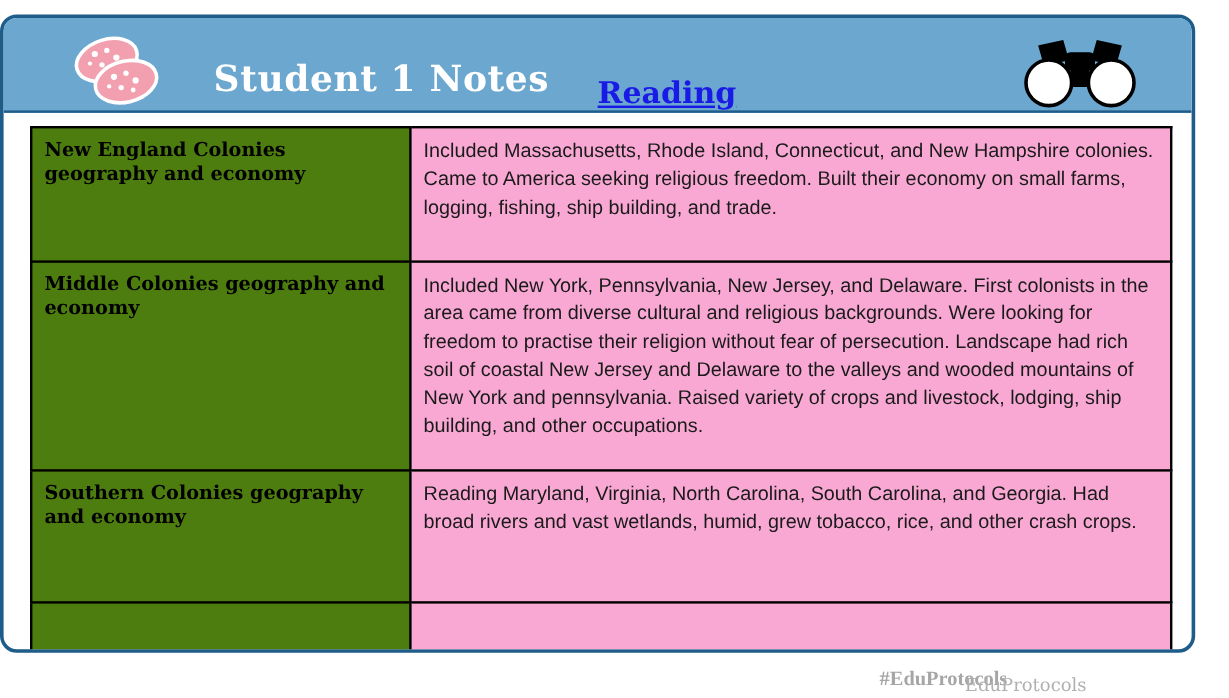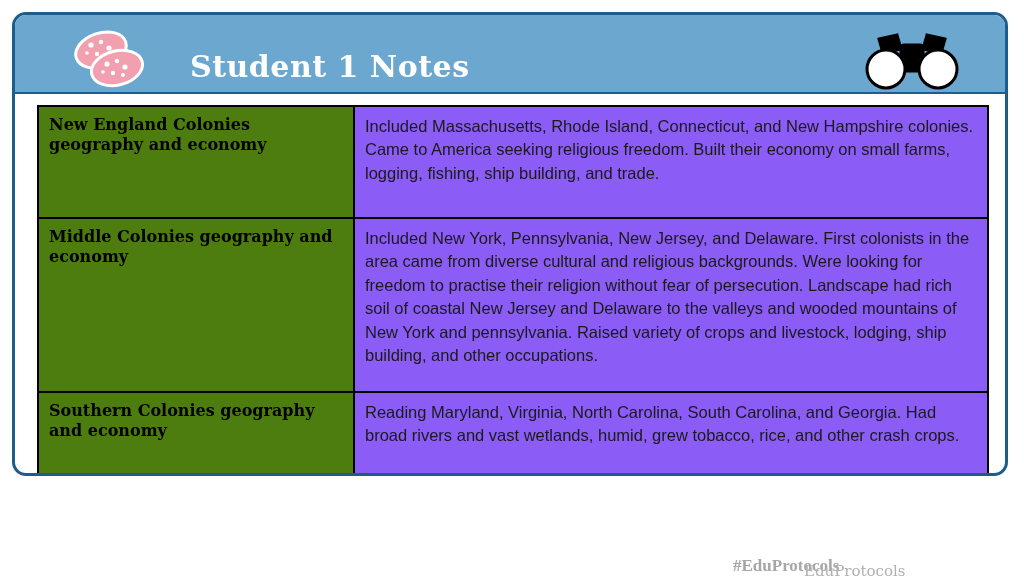--- a/index.html
+++ b/index.html
@@ -9,24 +9,24 @@
   }
   body {
     width: 1024px;
     height: 582px;
     font-family: "Liberation Sans", sans-serif;
     overflow: hidden;
   }
 
   .slide {
     position: absolute;
-    left: 12px;
+    left: 0;
     top: 12px;
     width: 996px;
-    height: 464px;
+    height: 532px;
     background: #ffffff;
     border: 3px solid #1e5c8a;
     border-radius: 14px;
     box-sizing: border-box;
     overflow: hidden;
   }
 
   
   .header {
     position: absolute;
@@ -110,21 +110,21 @@
     background: #4d7c0f;
     font-family: "DejaVu Serif", serif;
     font-weight: bold;
     font-size: 16px;
     line-height: 1.22;
     color: #000000;
     padding-left: 12px;
     padding-top: 10px;
   }
   td.definition {
-    background: #8b5cf6;
+    background: #f9a8d4;
     font-family: "Liberation Sans", sans-serif;
     font-size: 16.5px;
     line-height: 1.42;
     color: #1a1a1a;
     padding-left: 12px;
     padding-top: 9px;
   }
   tr.r1 { height: 112px; }
   tr.r2 { height: 174px; }
   tr.r3 { height: 110px; }
@@ -179,20 +179,21 @@
           <circle cx="58" cy="33" r="2.2" fill="#ffffff"></circle>
           <circle cx="66" cy="39" r="2.6" fill="#ffffff"></circle>
           <circle cx="54" cy="45" r="2.2" fill="#ffffff"></circle>
           <circle cx="64" cy="47" r="2" fill="#ffffff"></circle>
           <circle cx="44" cy="44" r="1.8" fill="#ffffff"></circle>
         </g>
       </svg>
     </div>
 
     <div class="header-title">Student 1 Notes</div>
+    <a class="header-link" href="#">Reading</a>
 
     <div class="binoculars-icon">
       <svg width="110" height="62" viewBox="0 0 110 62" xmlns="http://www.w3.org/2000/svg">
         <g stroke="#000000" stroke-width="3" fill="#000000">
           <path d="M22 10 L40 6 L44 20 L26 24 Z"></path>
           <path d="M88 10 L70 6 L66 20 L84 24 Z"></path>
           <rect x="44" y="16" width="22" height="12" rx="3"></rect>
           <circle cx="29" cy="40" r="19" fill="#ffffff"></circle>
           <circle cx="81" cy="40" r="19" fill="#ffffff"></circle>
           <path d="M48 26 L62 26 L60 42 L50 42 Z" fill="#000000"></path>

